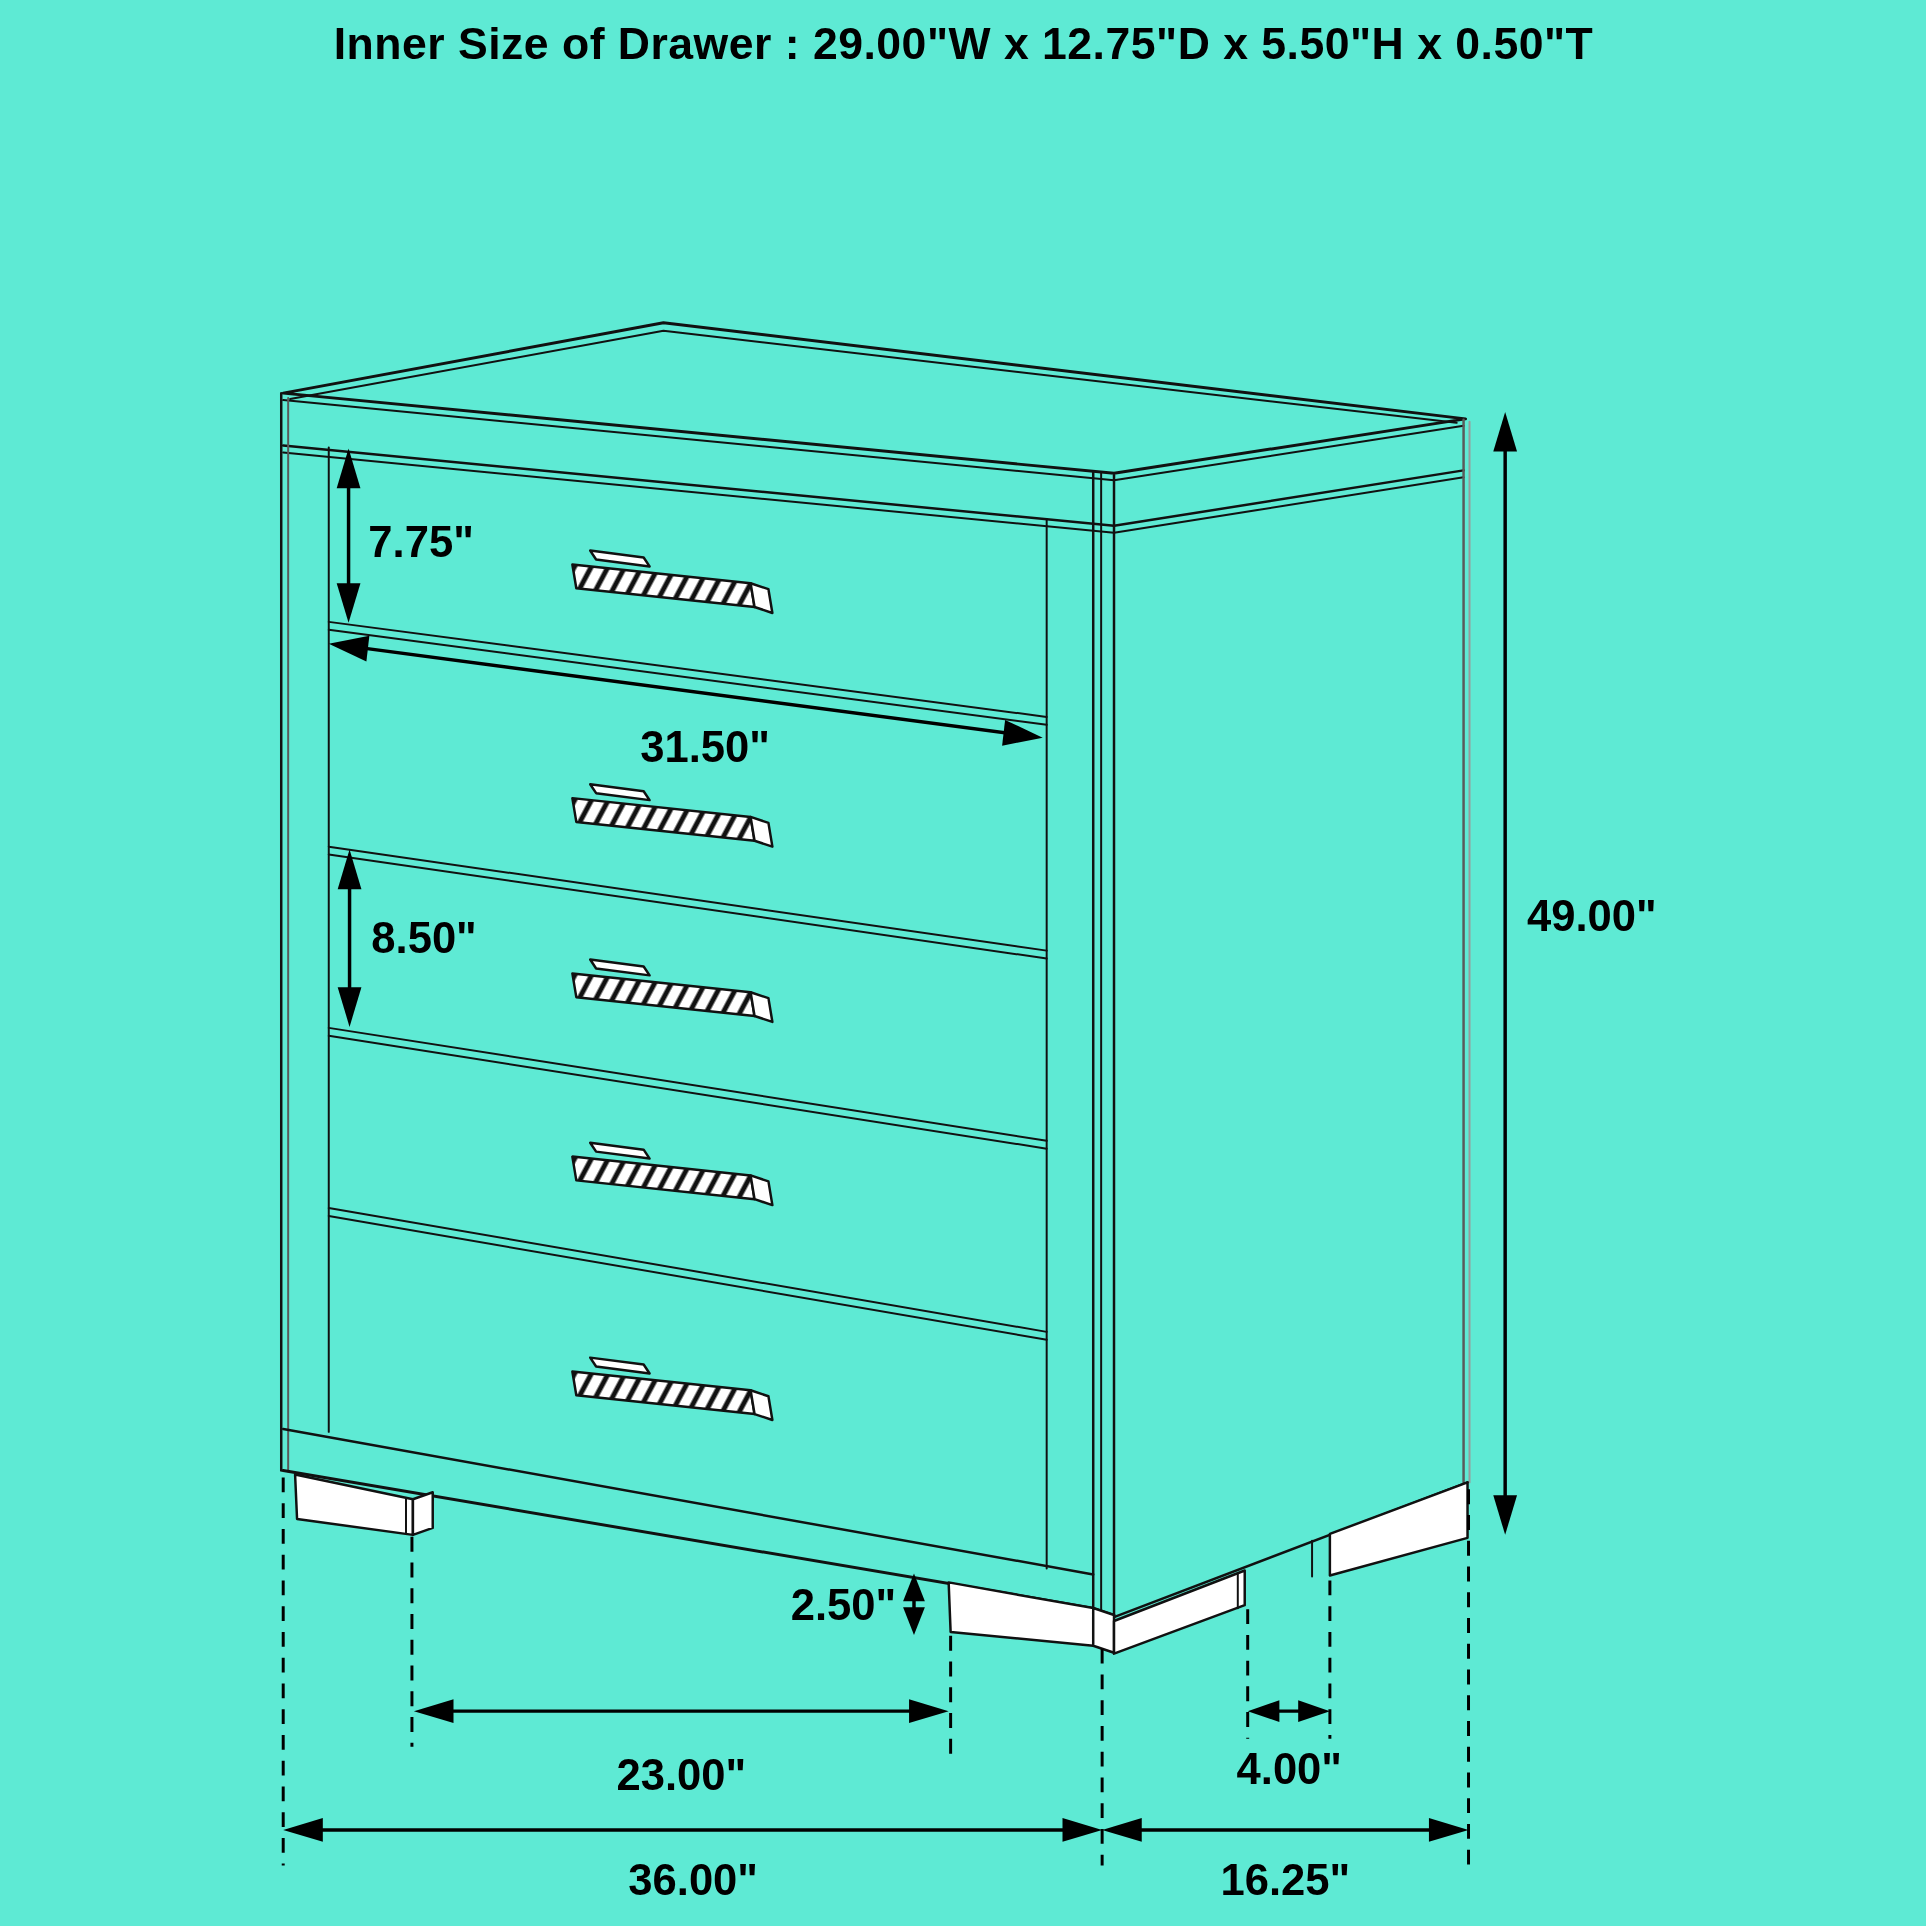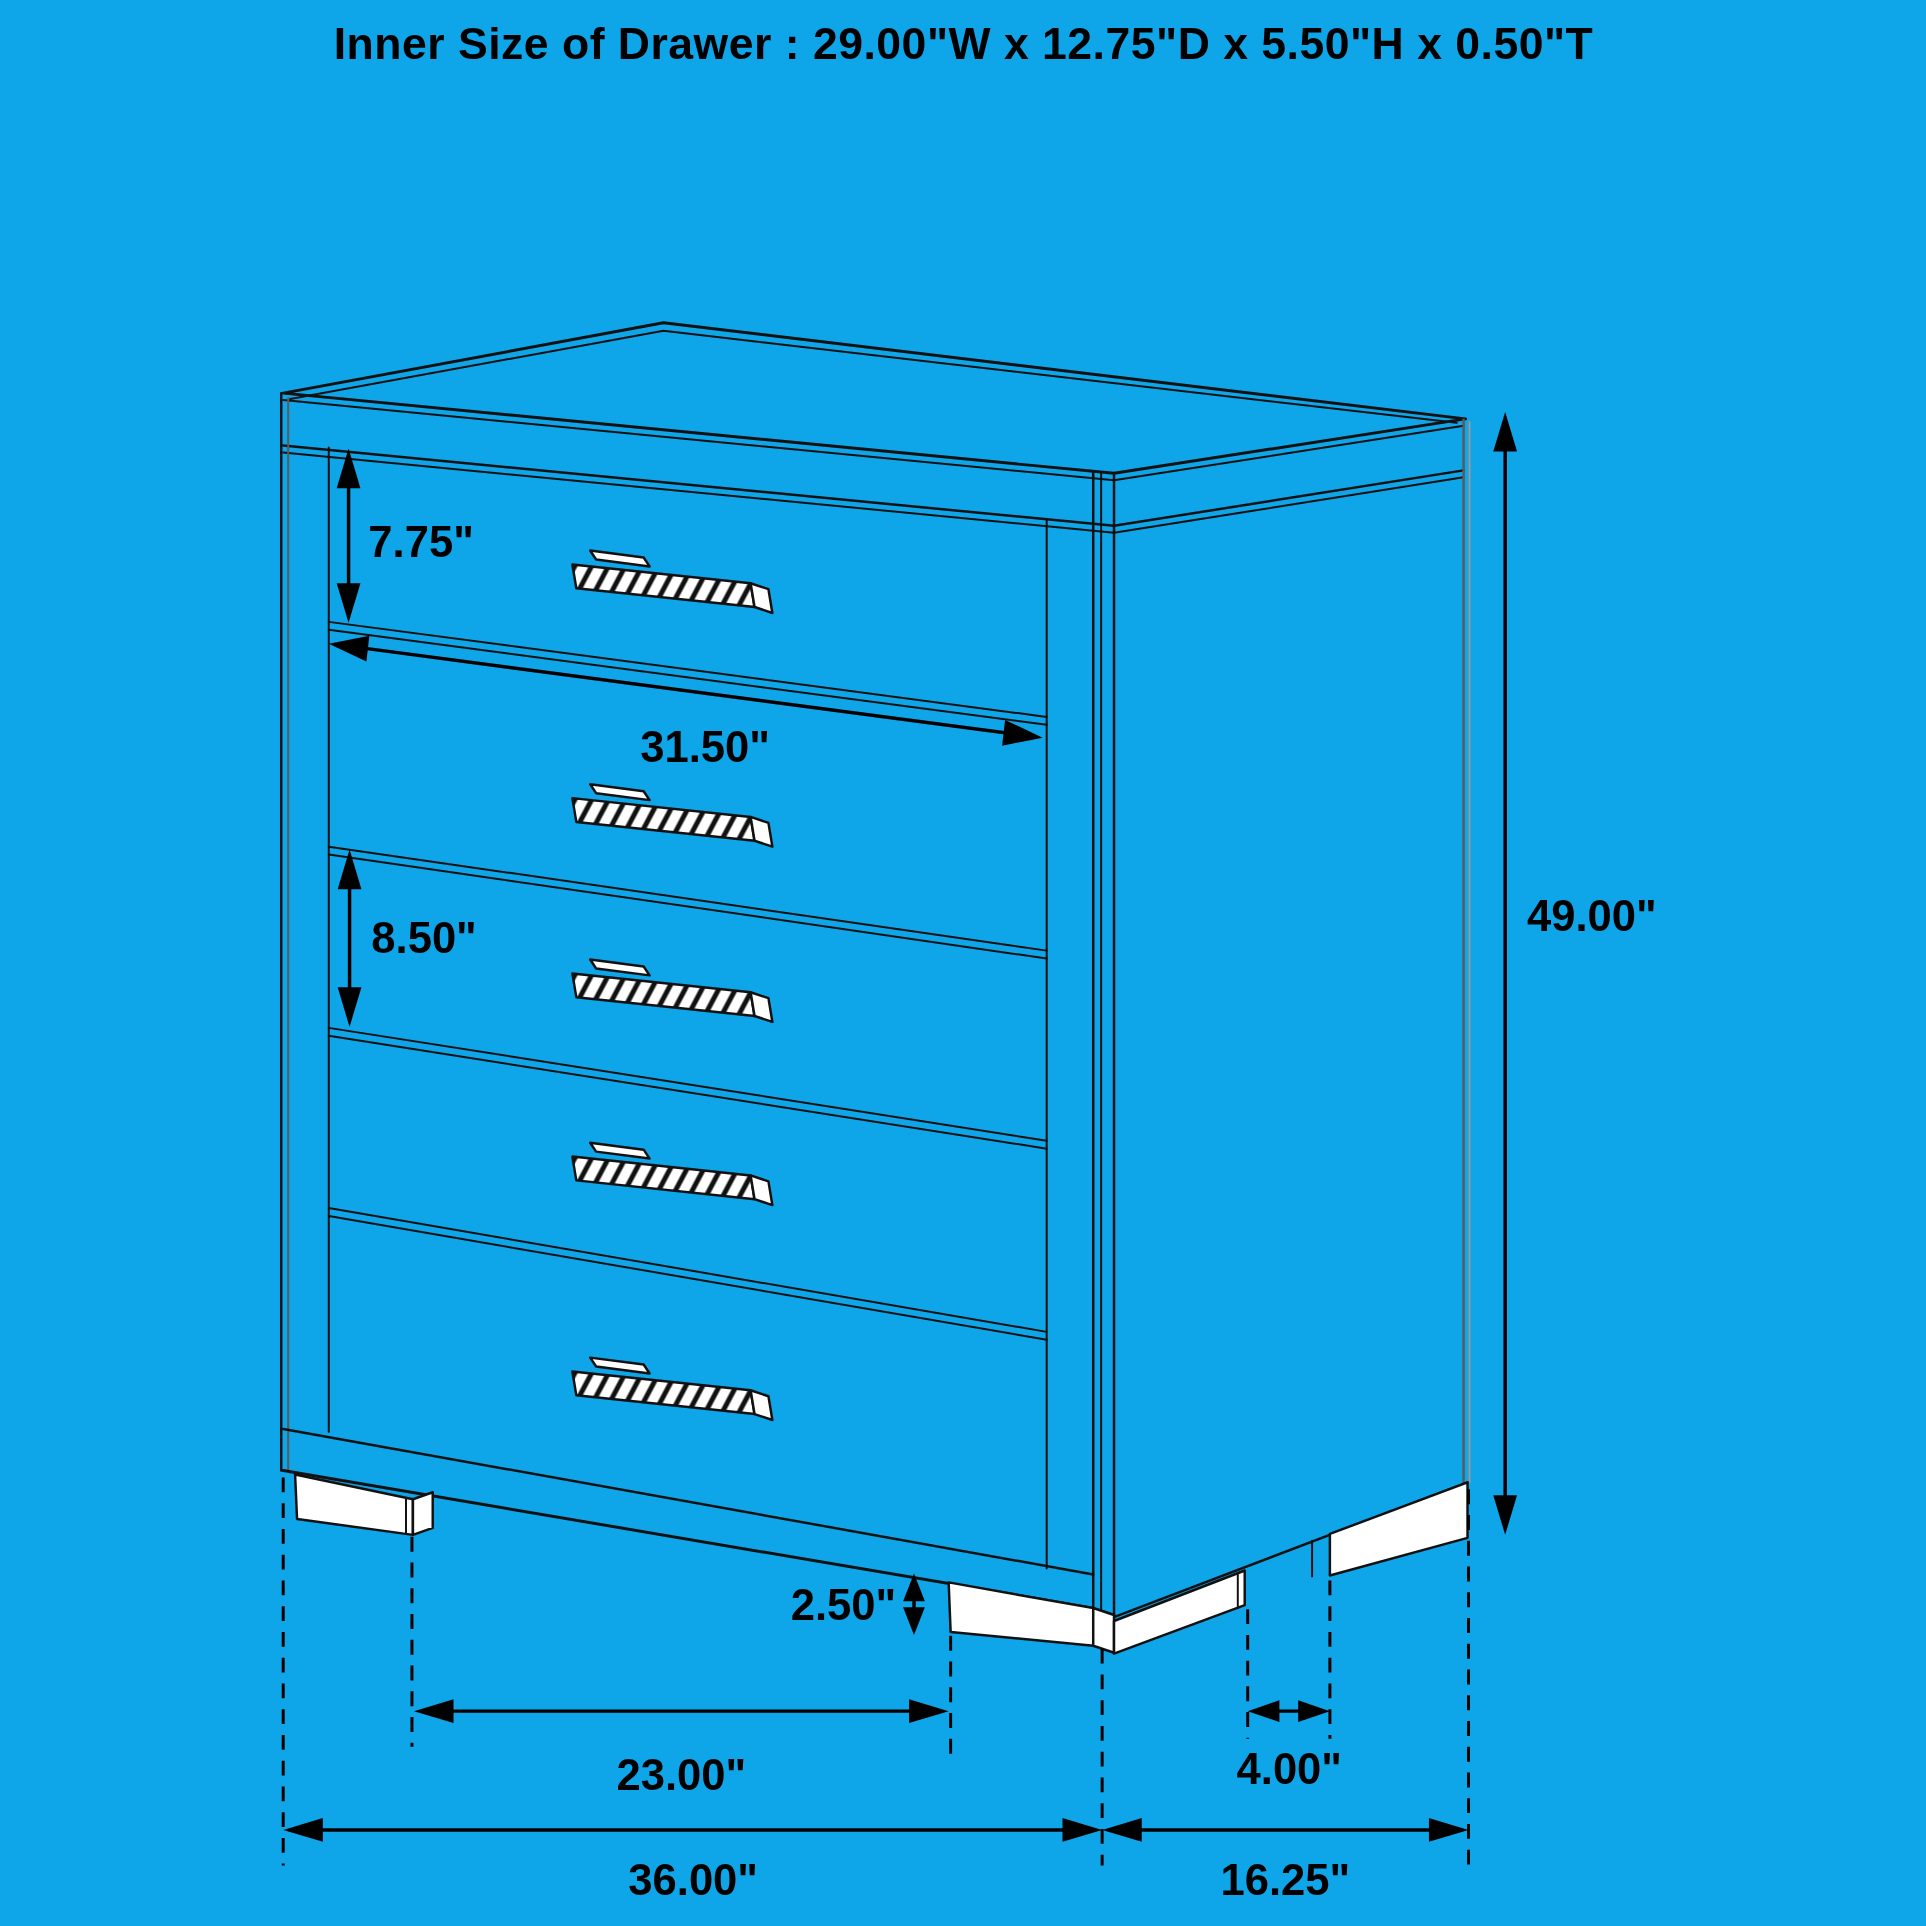--- a/index.html
+++ b/index.html
@@ -1,19 +1,19 @@
 <!DOCTYPE html>
 <html><head>
 <meta charset="utf-8">
 <style>
   html,body{margin:0;padding:0;background:#ffffff;}
   .page{
     position:relative;
     width:1927px;height:1927px;
-    background:#0ea5e9;
+    background:#5eead4;
     font-family:"Liberation Sans", sans-serif;
   }
   svg{display:block;width:100%;height:100%;}
   text{
     font-family:"Liberation Sans","DejaVu Sans",sans-serif;
     font-weight:bold;
     fill:#000000;
   }
   .title-text{font-size:45px;letter-spacing:0.5px;}
   .dim-text{font-size:44px;}

